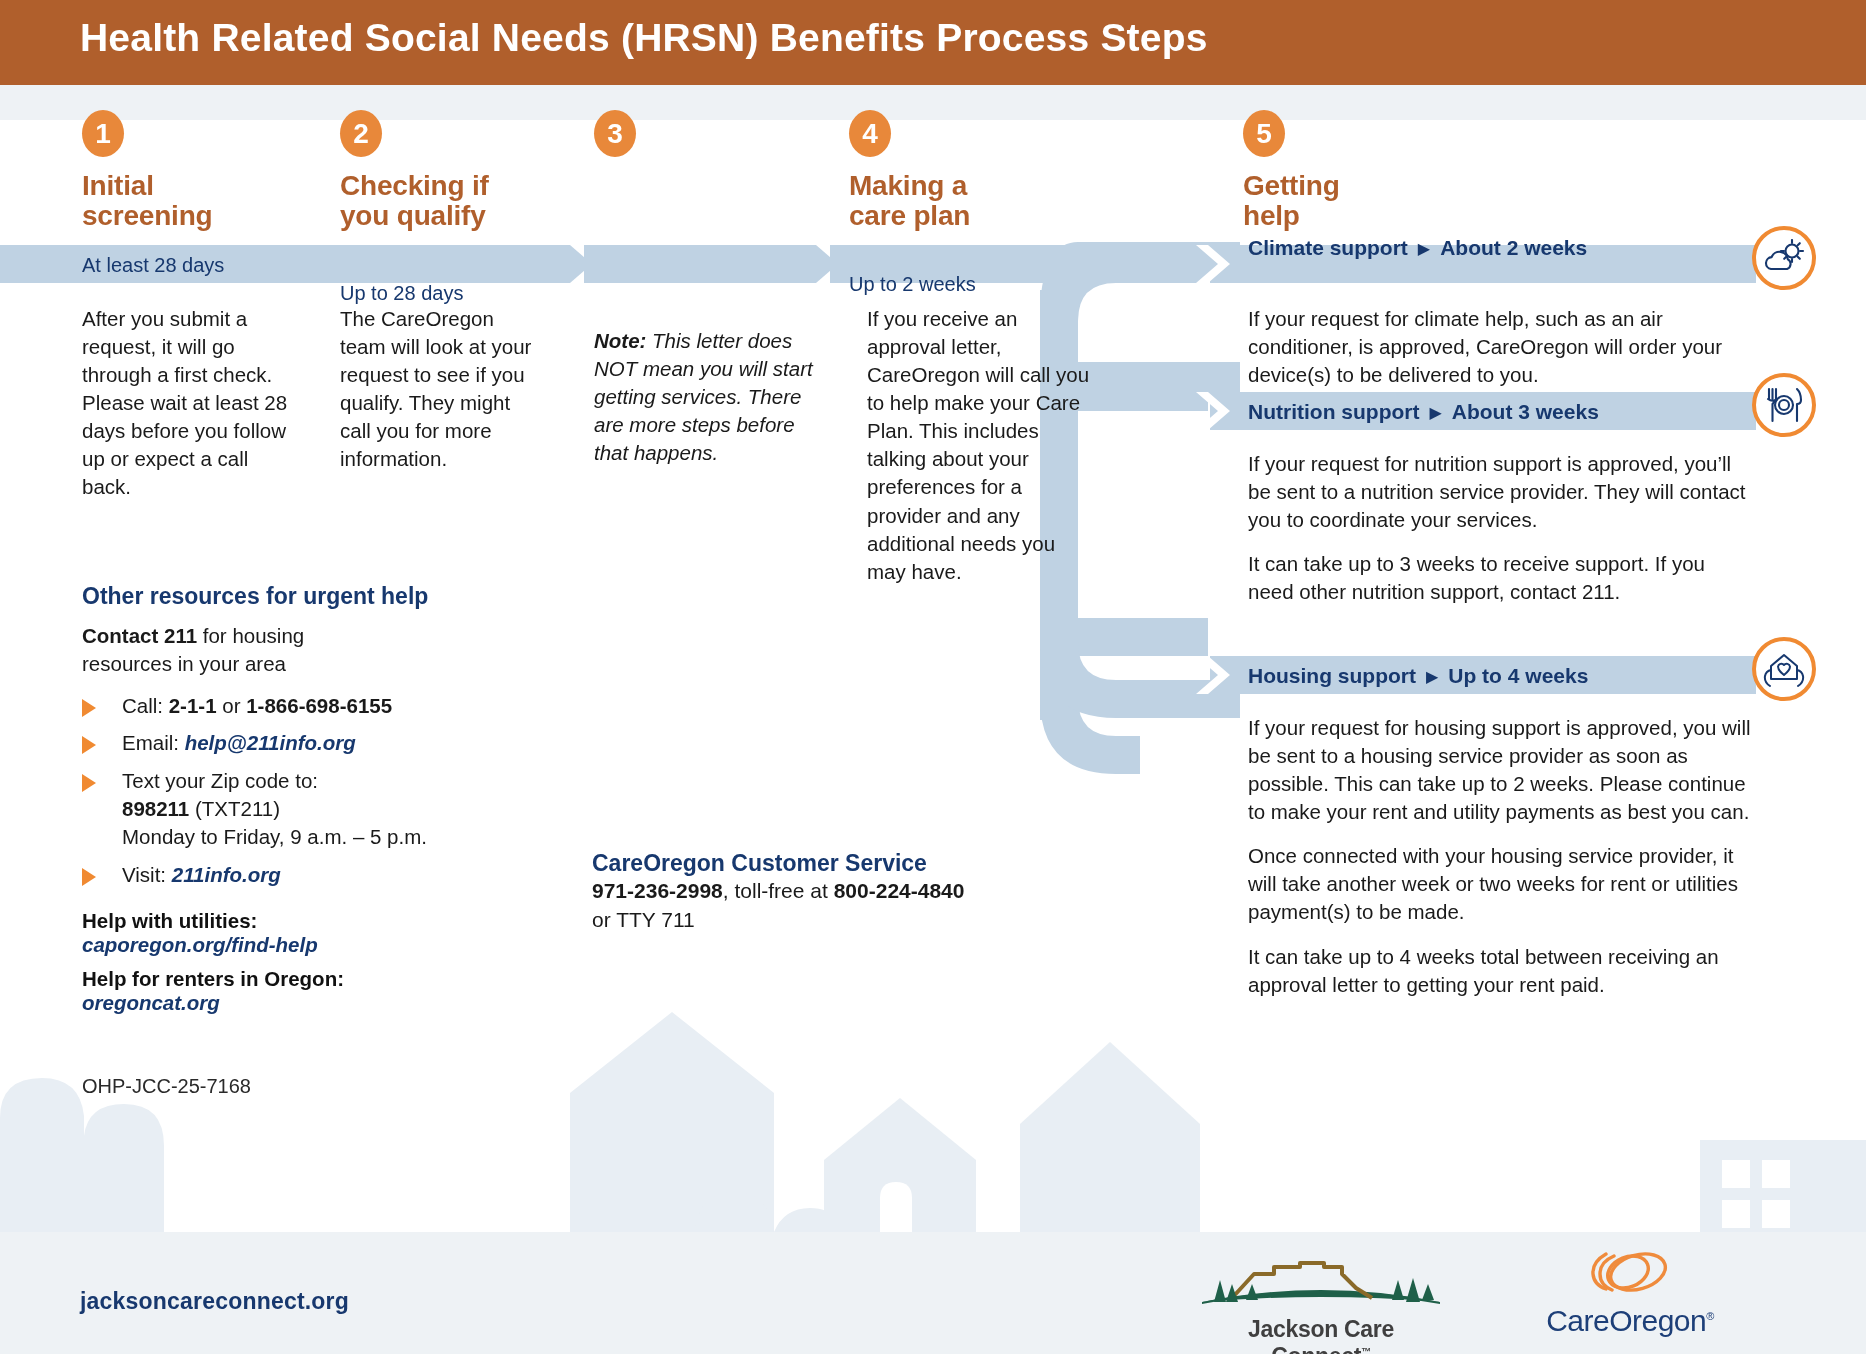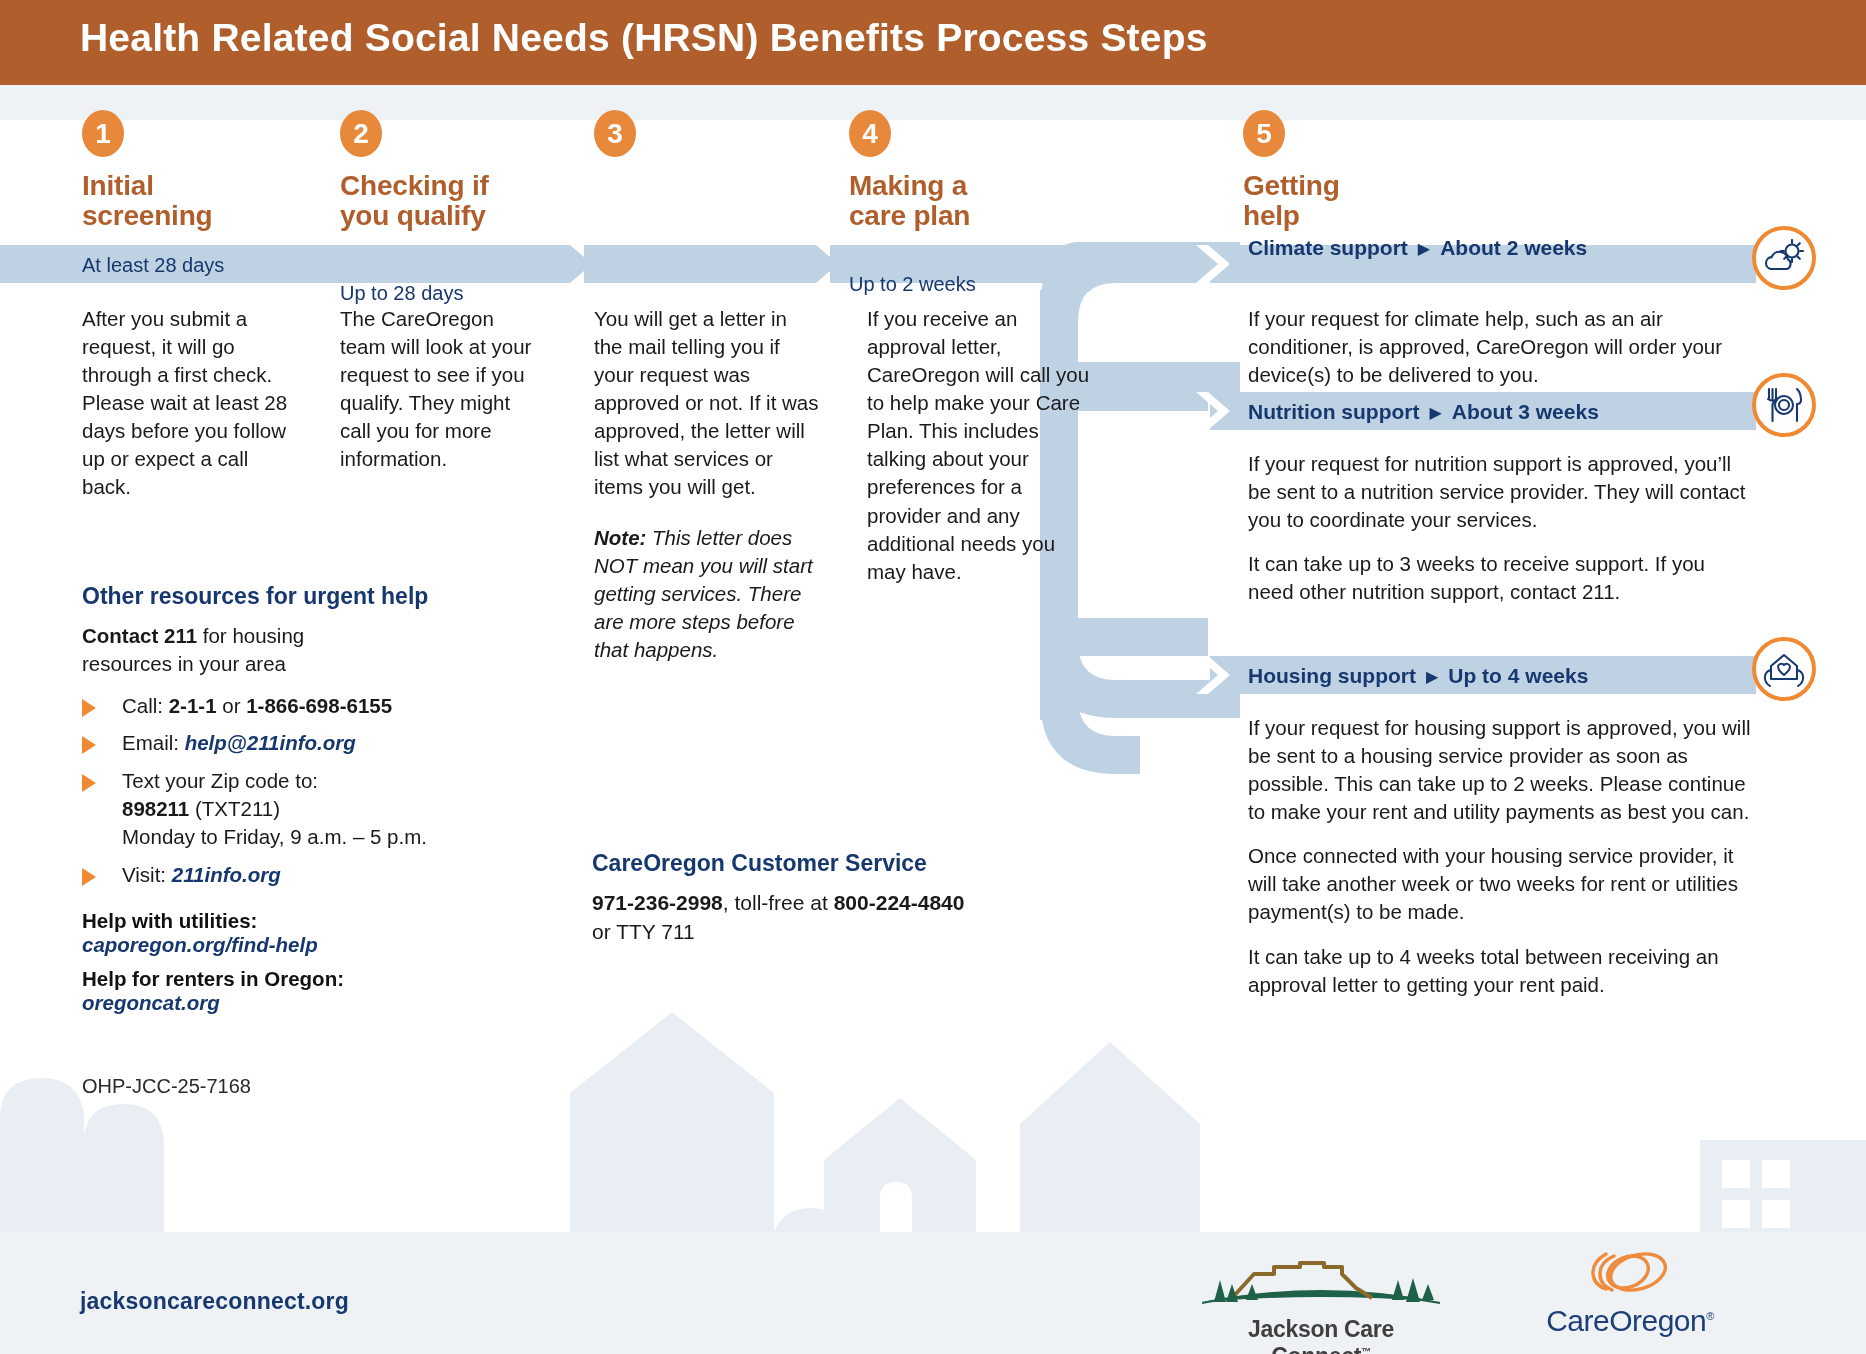--- a/index.html
+++ b/index.html
@@ -105,21 +105,20 @@
     border-top: 9px solid transparent; border-bottom: 9px solid transparent;
   }
   .bullet-txt { font-size: 20.5px; line-height: 1.38; color: #1a1a1a; }
   .lnk { color: #17386e; font-weight: bold; font-style: italic; }
   .sub-head { font-size: 20.5px; font-weight: bold; color: #111; }
   .doc-code { font-size: 20px; color: #2a2a2a; }
 
   
   .cs-head {
     font-size: 23px; font-weight: bold; color: #17386e;
-    margin-bottom: 12px;
   }
   .cs-line { font-size: 21px; line-height: 1.38; color: #1a1a1a; }
   .sup-title { font-size: 21px; font-weight: bold; color: #17386e; white-space: nowrap; }
   .sup-sep { margin: 0 10px; color: #17386e; font-size: 16px; }
   .sup-time { font-size: 21px; font-weight: bold; color: #17386e; white-space: nowrap; }
   .sup-body { position: absolute; }
   .sup-body p { font-size: 20.5px; line-height: 1.37; color: #1a1a1a; margin-bottom: 16px; }
 
   .icon-circle {
     position: absolute;
@@ -275,21 +274,20 @@
 
   <div class="col-body" style="left:82px;top:305px;width:215px;">
     <p>After you submit a request, it will go through a first check. Please wait at least 28 days before you follow up or expect a call back.</p>
   </div>
 
   <div class="col-body" style="left:340px;top:305px;width:205px;">
     <p>The CareOregon team will look at your request to see if you qualify. They might call you for more information.</p>
   </div>
 
   <div class="col-body" style="left:594px;top:305px;width:225px;">
-    <p>You will get a letter in the mail telling you if your request was approved or not. If it was approved, the letter will list what services or items you will get.</p>
     <p class="note" style="margin-top:22px;">
       <b>Note:</b><span> This letter does NOT mean you will start getting services. There are more steps before that happens.</span>
     </p>
   </div>
 
   <div class="col-body" style="left:849px;top:305px;width:228px;margin-left:18px;">
     <p>If you receive an approval letter, CareOregon will call you to help make your Care Plan. This includes talking about your preferences for a provider and any additional needs you may have.</p>
   </div>
 
   <div style="position:absolute;left:82px;top:583px;width:420px;">

